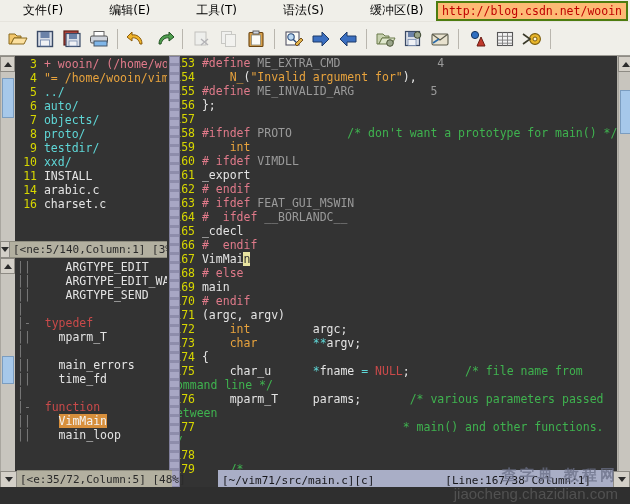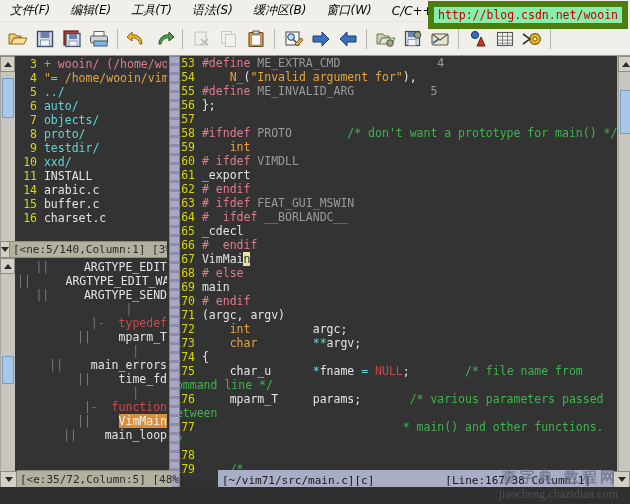--- a/index.html
+++ b/index.html
@@ -14,24 +14,24 @@
 
   
   .menubar{
     height:21px;background:#f0efe9;
     display:flex;align-items:center;
     font-family:"DejaVu Sans","Liberation Sans",sans-serif;
     font-size:12px;color:#000;
     border-bottom:1px solid #e6e4dd;
     position:relative;
   }
-  .menu-item{padding:2px 10px;white-space:nowrap;cursor:default;font-style:italic;}
+  .menu-item{padding:2px 23px;white-space:nowrap;cursor:default;}
   .urlbadge{
     position:absolute;right:2px;top:1px;
-    border:6px solid #4d7c0f;background:#86efac;
+    border:2px solid #4d7c0f;background:#fdba74;
     color:#c00000;font-family:"DejaVu Sans Mono",monospace;
     font-size:11.5px;padding:1px 4px;letter-spacing:0px;
   }
 
   
   .toolbar{
     height:33px;background:#f0efe9;
     display:flex;align-items:center;
     border-bottom:2px solid #9c9a93;
     padding-left:4px;
@@ -96,21 +96,21 @@
      background:repeating-linear-gradient(to bottom,#a8a7c4 0 6px,#8e8dab 6px 9px);
      border:1px solid #7f7e9a;}
   .bstatus{flex:1;background:#a9aec6;color:#18181c;display:flex;align-items:flex-end;
       font-family:"DejaVu Sans Mono",monospace;font-size:11px;white-space:nowrap;position:relative;margin-left:46px;}
   .bstatus .lft{padding-left:4px;}
   .bstatus .rgt{position:absolute;right:22px;}
 
   
   .wm{position:absolute;right:12px;bottom:2px;text-align:right;pointer-events:none;}
   .wm .big{font-family:"DejaVu Sans","Liberation Sans",sans-serif;font-size:15px;color:#6a6f86;opacity:.75;letter-spacing:3px;font-weight:bold;}
-  .wm .small{font-family:Liberation Serif, serif;font-size:12px;color:#555;opacity:.9;}
+  .wm .small{font-family:Liberation Sans, sans-serif;font-size:15px;color:#555;opacity:.9;}
 
   .arrowbox{width:15px;height:15px;border:1px solid #8e8b84;background:#d4d0c8;
      display:flex;align-items:center;justify-content:center;}
 </style>
 </head>
 <body>
 
 <div class="app">
 
   <div class="menubar">
@@ -268,33 +268,32 @@
           <div class="row"><span class="ln" style="width:20px">3</span> <span class="c-pink">+ wooin/ (/home/wooin</span></div>
           <div class="row"><span class="ln" style="width:20px">4</span> <span class="c-str">"= /home/wooin/vim71/</span></div>
           <div class="row"><span class="ln" style="width:20px">5</span> <span class="c-dir">../</span></div>
           <div class="row"><span class="ln" style="width:20px">6</span> <span class="c-dir">auto/</span></div>
           <div class="row"><span class="ln" style="width:20px">7</span> <span class="c-dir">objects/</span></div>
           <div class="row"><span class="ln" style="width:20px">8</span> <span class="c-dir">proto/</span></div>
           <div class="row"><span class="ln" style="width:20px">9</span> <span class="c-dir">testdir/</span></div>
           <div class="row"><span class="ln" style="width:20px">10</span> <span class="c-dir">xxd/</span></div>
           <div class="row"><span class="ln" style="width:20px">11</span> <span class="c-plain">INSTALL</span></div>
           <div class="row"><span class="ln" style="width:20px">14</span> <span class="c-plain">arabic.c</span></div>
-          <div class="row"><span class="ln" style="width:20px">15</span> <span class="c-plain">buffer.c</span></div>
           <div class="row"><span class="ln" style="width:20px">16</span> <span class="c-plain">charset.c</span></div>
         </div>
       </div>
 
       <div style="display:flex;">
         <div class="arrowbox">
             <span class="tri down"></span>
           </div>
         <div class="statusline" style="flex:1;">[&lt;ne:5/140,Column:1]  [3%]</div>
       </div>
 
-      <div class="lpane" style="flex:1;text-align:right;">
+      <div class="lpane" style="flex:1;">
         <div class="vsb" style="width:15px;border-left:none;">
           <div class="arrow">
               <span class="tri up"></span>
             </div>
           <div class="trough">
             <div class="thumb" style="top:82px;height:26px;"></div>
           </div>
         </div>
         <div class="code" style="padding-left:2px;padding-top:2px;">
           <div class="row"><span class="bars">||</span>     <span class="c-plain">ARGTYPE_EDIT</span></div>

